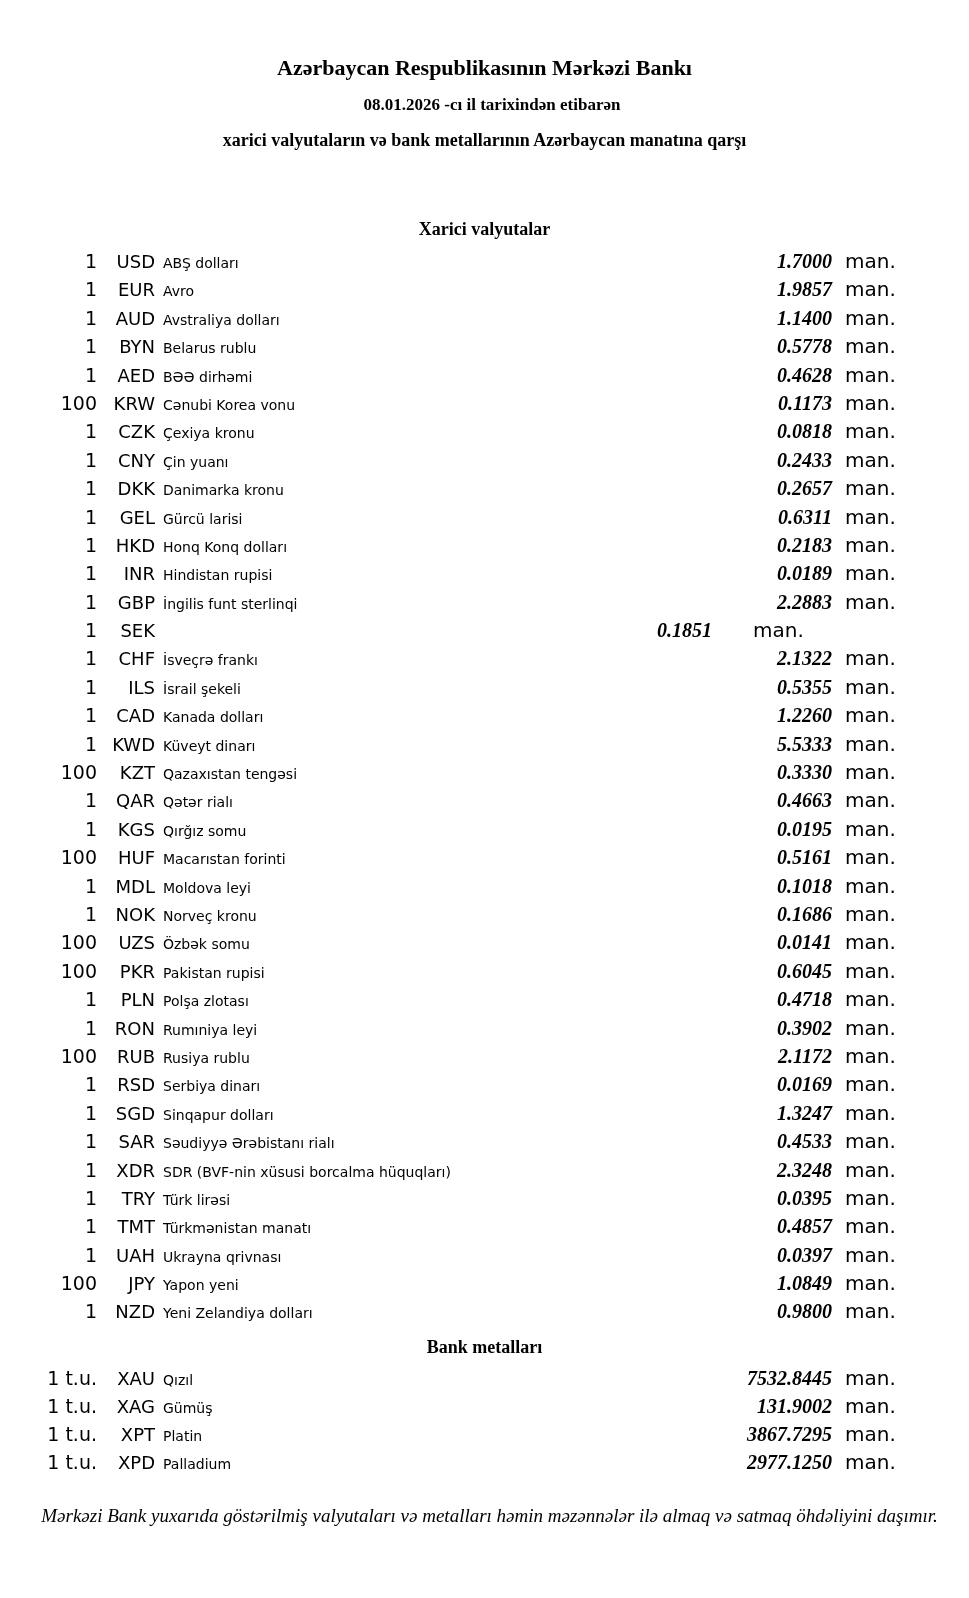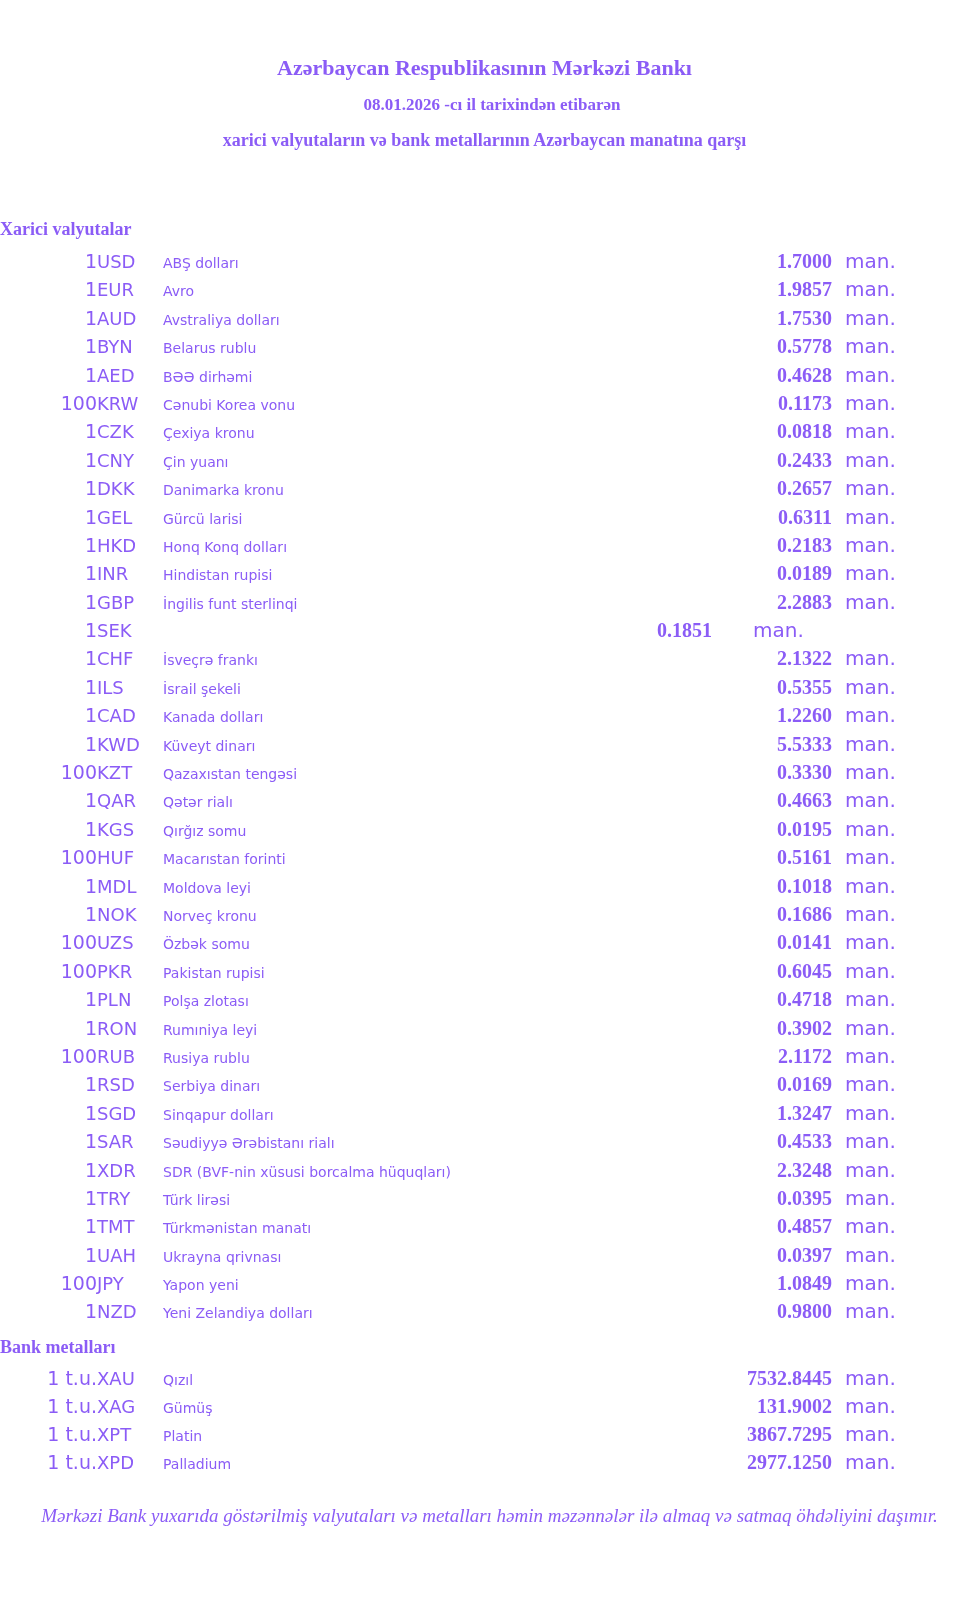--- a/index.html
+++ b/index.html
@@ -1,21 +1,21 @@
 <!DOCTYPE html>
 <html><head>
 <meta charset="utf-8">
 <style>
   html, body { margin:0; padding:0; background:#ffffff; }
   .page {
     position:relative;
     width:969px;
     height:1598px;
     background:#ffffff;
-    color:#8b5cf6;
+    color:#000000;
     overflow:hidden;
     font-family:"DejaVu Sans", sans-serif;
   }
   .header { padding-top:54px; text-align:center; }
   .bank-title {
     margin:0;
     font-family:"Liberation Serif", serif;
     font-weight:bold;
     font-size:22px;
     line-height:28px;
@@ -30,45 +30,47 @@
   }
   .subtitle-line {
     margin:12px 0 16px 0;
     font-family:"Liberation Serif", serif;
     font-weight:bold;
     font-size:18px;
     line-height:24px;
   }
   .section-title {
     margin:0;
+    text-align:center;
     font-family:"Liberation Serif", serif;
     font-weight:bold;
     font-size:18px;
     line-height:26px;
   }
   .section-title.currencies { margin-top:64px; }
   .section-title.metals { margin-top:8px; }
   .rate-table { margin-top:5px; }
   .rate-table.metals { margin-top:4px; }
   .rate-row {
     display:grid;
     grid-template-columns:97px 58px 1fr 120px 58px;
     padding-right:79px;
     height:28.4px;
     line-height:28.4px;
     align-items:baseline;
   }
   .rate-table.metals .rate-row { height:28px; line-height:28px; }
   .c-qty  { text-align:right;  font-size:19px; white-space:nowrap; }
-  .c-code { text-align:left; font-size:18px; white-space:nowrap; }
+  .c-code { text-align:right; font-size:18px; white-space:nowrap; }
   .c-name { text-align:left;   font-size:14px; padding-left:8px; white-space:nowrap; }
   .c-rate {
     text-align:right;
     font-family:"Liberation Serif", serif;
     font-weight:bold;
+    font-style:italic;
     font-size:20px;
     white-space:nowrap;
   }
   .c-unit { text-align:center; font-size:20px; padding-left:13px; white-space:nowrap; }
   .footer-note {
     margin:28px 30px 0 40px;
     text-align:center;
     font-family:"Liberation Serif", serif;
     font-style:italic;
     font-size:19px;
@@ -100,21 +102,21 @@
         <span class="c-qty">1</span>
         <span class="c-code">EUR</span>
         <span class="c-name">Avro</span>
         <span class="c-rate">1.9857</span>
         <span class="c-unit">man.</span>
       </div>
       <div class="rate-row">
         <span class="c-qty">1</span>
         <span class="c-code">AUD</span>
         <span class="c-name">Avstraliya dolları</span>
-        <span class="c-rate">1.7530</span>
+        <span class="c-rate">1.1400</span>
         <span class="c-unit">man.</span>
       </div>
       <div class="rate-row">
         <span class="c-qty">1</span>
         <span class="c-code">BYN</span>
         <span class="c-name">Belarus rublu</span>
         <span class="c-rate">0.5778</span>
         <span class="c-unit">man.</span>
       </div>
       <div class="rate-row">

